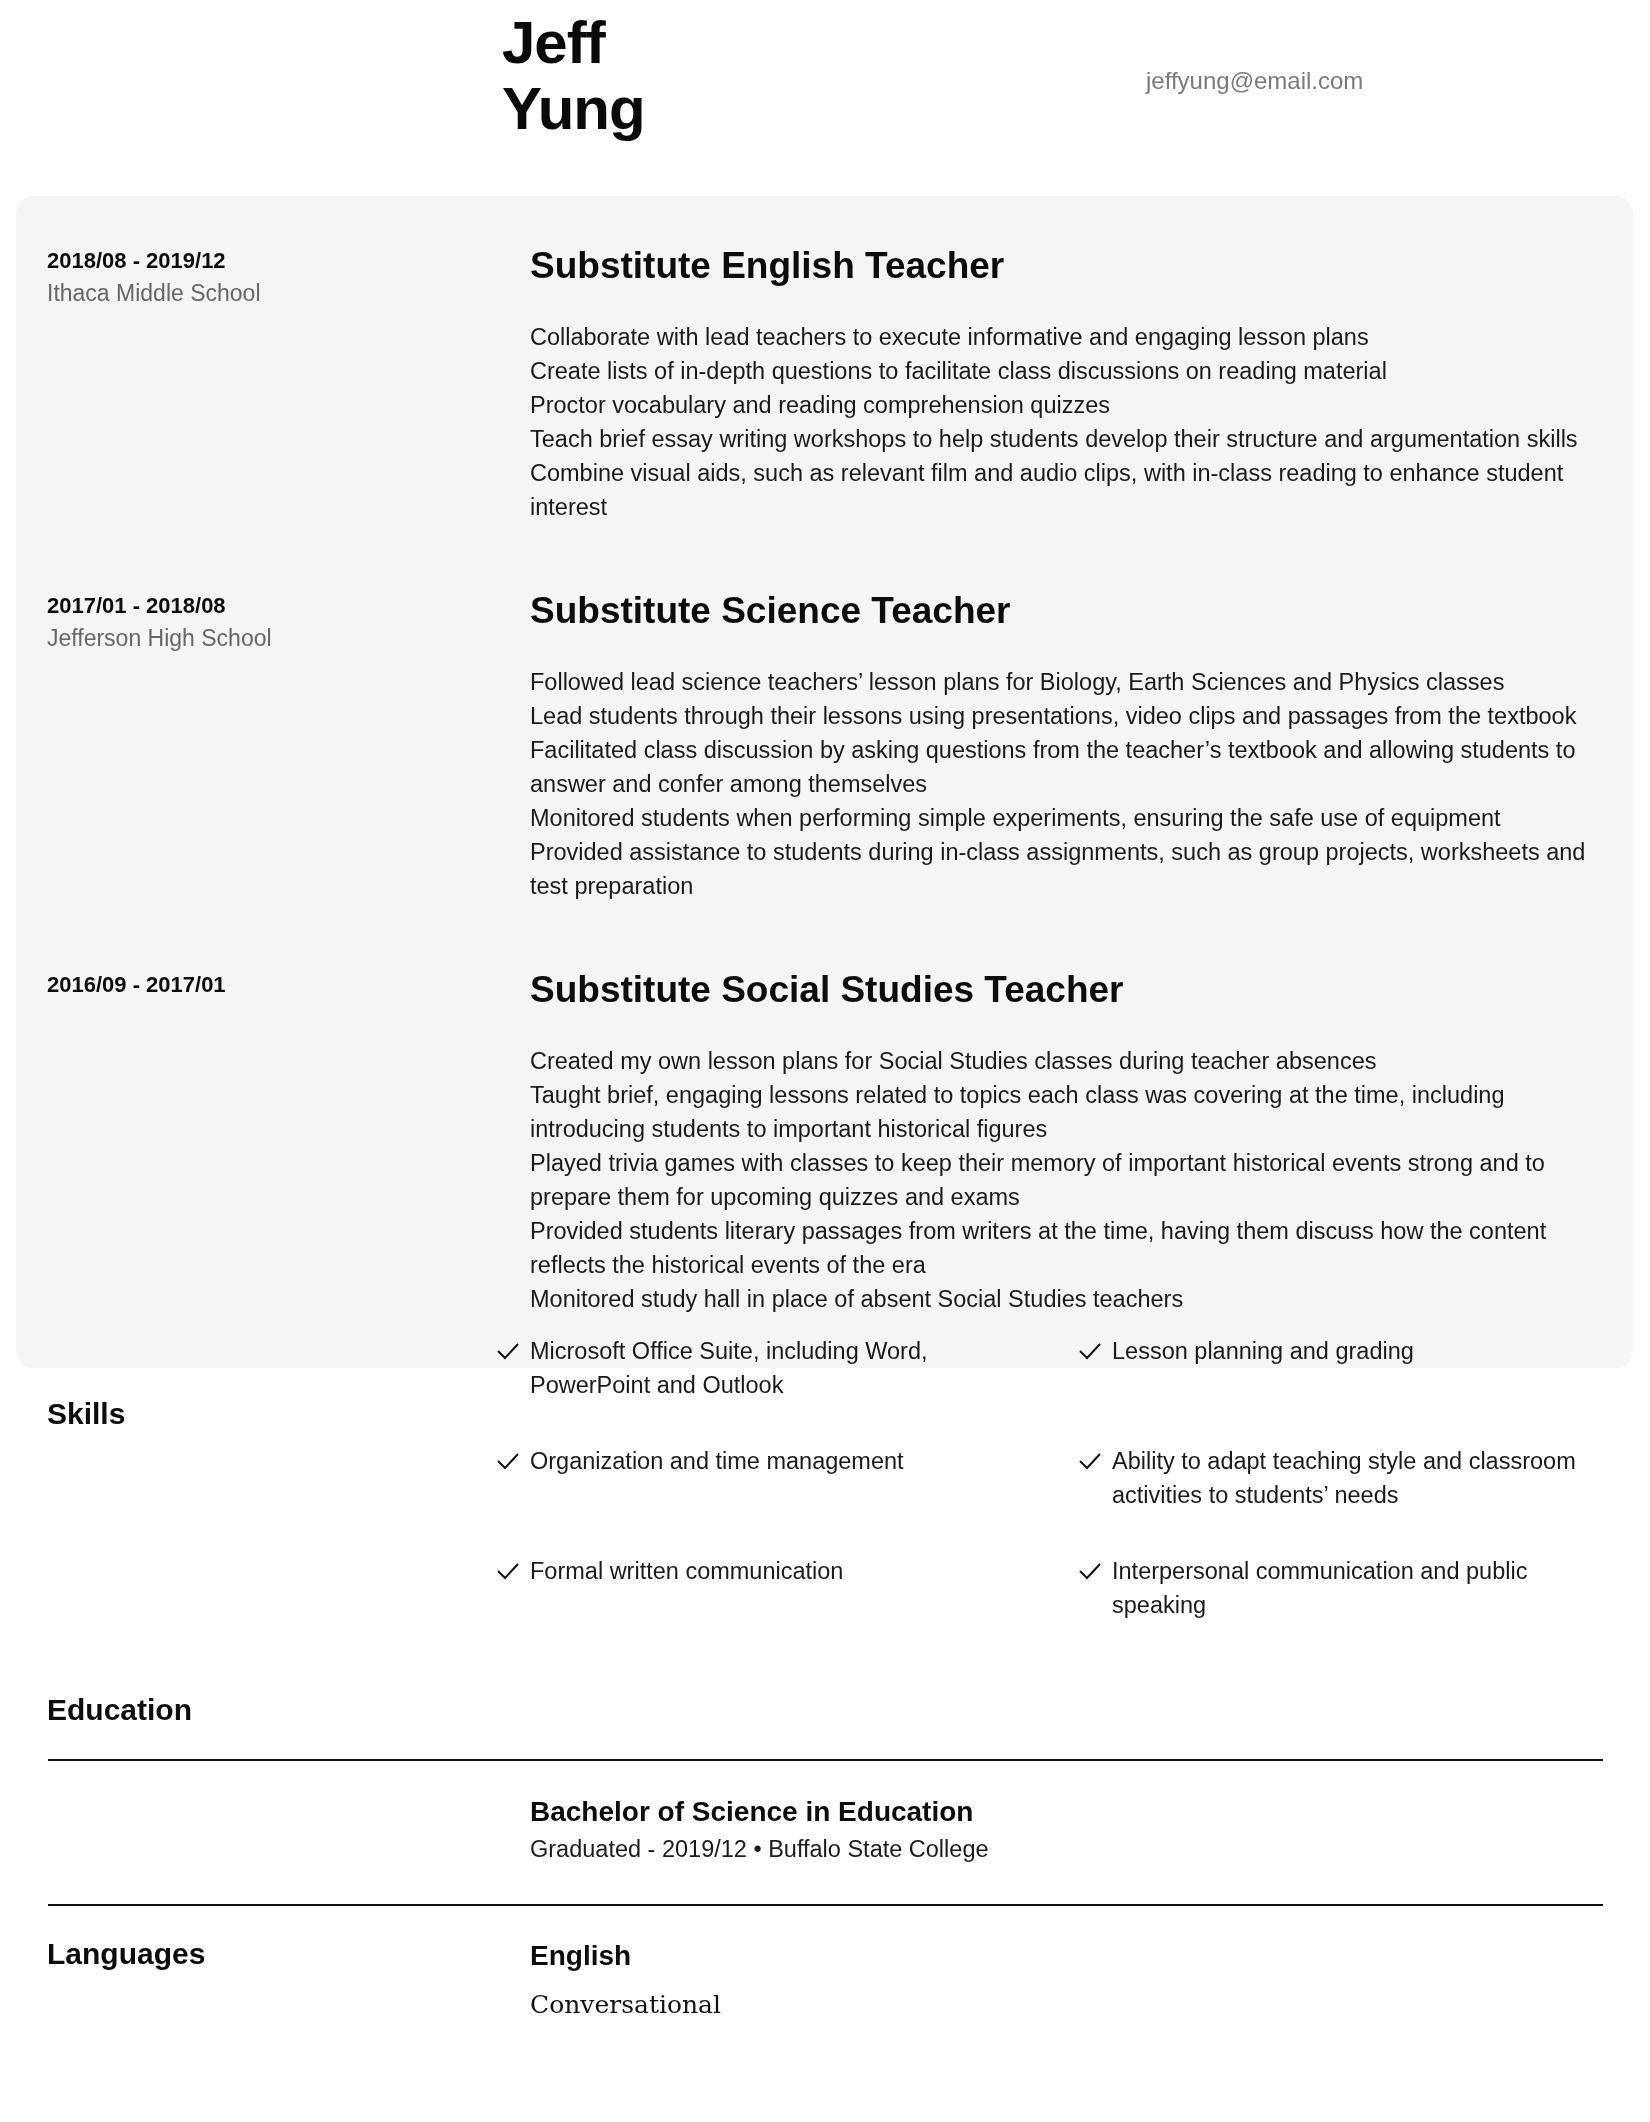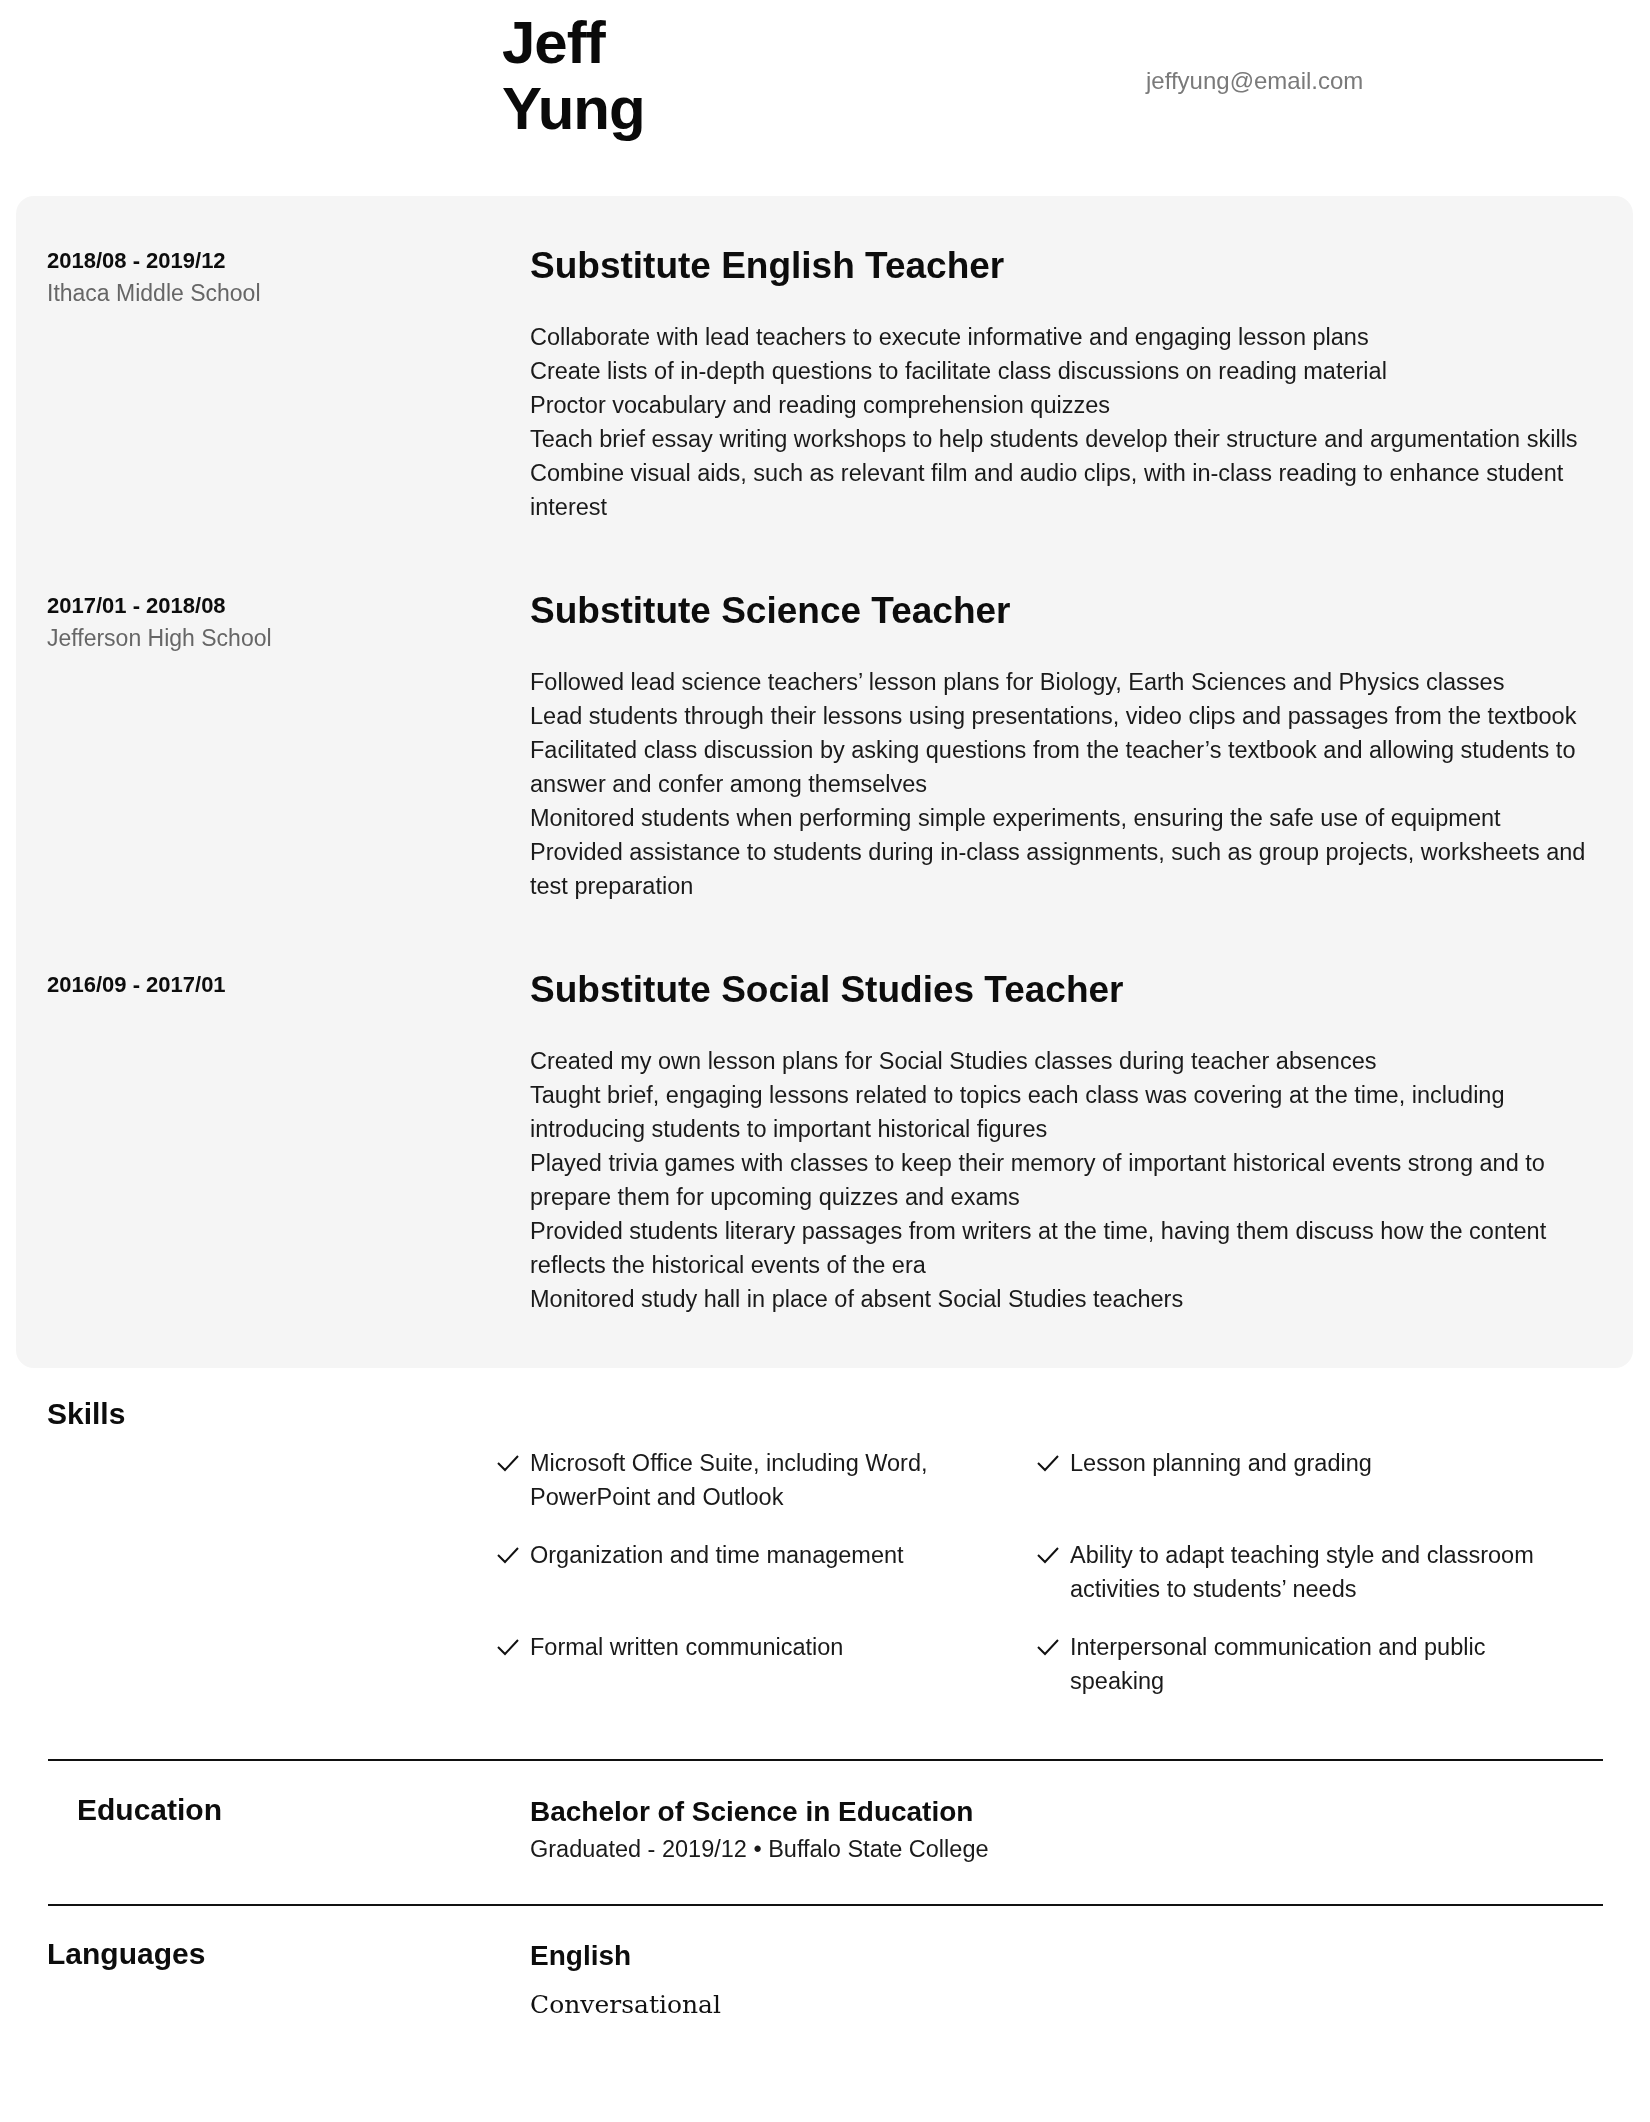--- a/index.html
+++ b/index.html
@@ -50,23 +50,24 @@
     .job-lines li {
       font-size: 23.5px; line-height: 34px; color: #1a1a1a;
     }
 
     
     .section-label {
       position: absolute; left: 47px;
       font-weight: 700; font-size: 30px; line-height: 28px; color: #0d0d0d;
     }
     .skills-grid {
-      position: absolute; left: 496px; top: 1446px; width: 1100px;
+      position: absolute; left: 496px; top: 1334px; width: 1100px;
       display: grid; grid-template-columns: 540px 540px;
       row-gap: 24px;
+      gap: 42px;
     }
     .skill {
       position: relative; padding-left: 34px;
       font-size: 23.5px; line-height: 34px; color: #1a1a1a;
       min-height: 68px;
     }
     .skill .check {
       position: absolute; left: 0; top: 7px; width: 24px; height: 20px;
     }
     .divider {
@@ -191,21 +192,21 @@
     <div class="skill">
       <svg class="check" viewBox="0 0 24 20">
           <path d="M2 10 L9 17 L22 3" fill="none" stroke="#111" stroke-width="2"></path>
         </svg>
       <span>Interpersonal communication and public speaking</span>
     </div>
   </div>
 
   <div class="divider" style="top:1759px;"></div>
 
-  <div class="section-label" style="top:1796px;margin-left:30px;">Education</div>
+  <div class="section-label" style="top:1696px;">Education</div>
   <div class="edu-degree">Bachelor of Science in Education</div>
   <div class="edu-detail">Graduated - 2019/12 • Buffalo State College</div>
 
   <div class="divider" style="top:1904px;"></div>
 
   <div class="section-label" style="top:1940px;">Languages</div>
   <div class="lang-name">English</div>
   <div class="lang-level">Conversational</div>
 
 </div>

